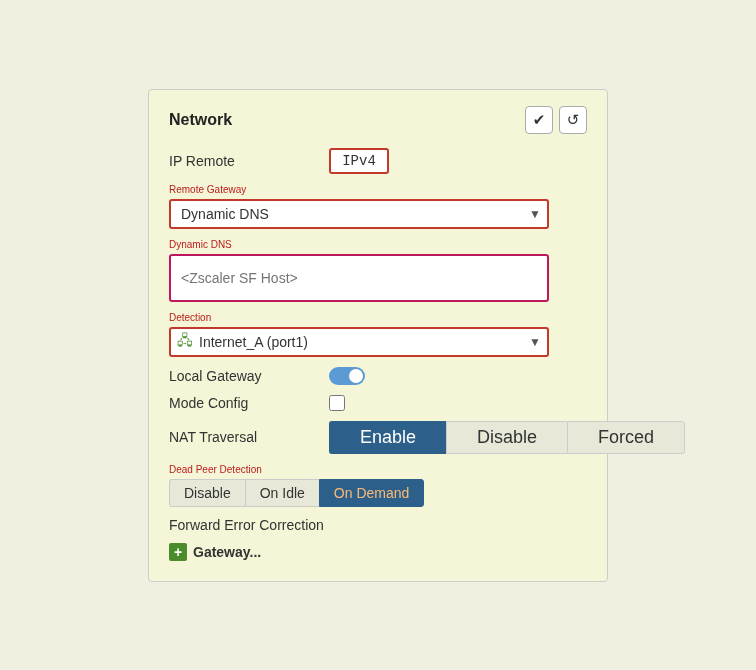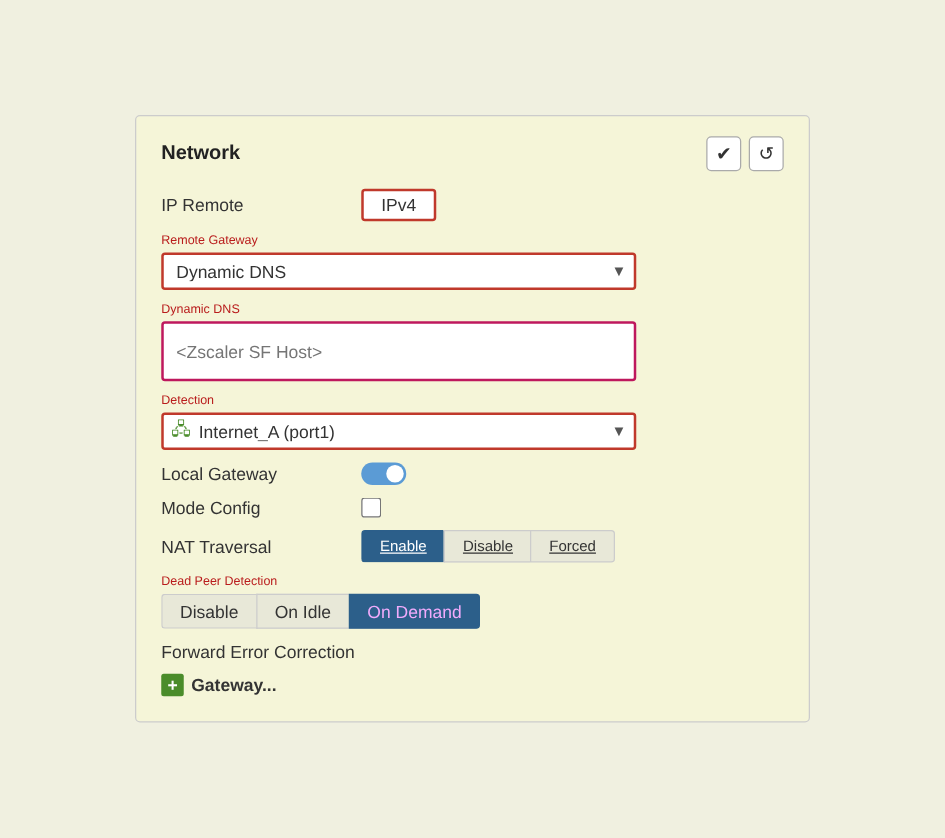--- a/index.html
+++ b/index.html
@@ -10,21 +10,21 @@
       color: #333;
       display: flex;
       justify-content: center;
       align-items: center;
       min-height: 100vh;
     }
     .panel {
       background: #f5f5d8;
       border: 1px solid #ccc;
       border-radius: 4px;
-      width: 540px;
+      width: 460px;
       padding: 16px 20px 20px 20px;
       position: relative;
     }
     .panel-header {
       display: flex;
       justify-content: space-between;
       align-items: center;
       margin-bottom: 14px;
     }
     .panel-title {
@@ -61,20 +61,21 @@
     }
     .value-box {
       border: 2px solid #c0392b;
       border-radius: 3px;
       padding: 3px 10px;
       background: #fff;
       font-size: 14px;
       min-width: 60px;
       text-align: center;
       color: #333;
+      font-family: Liberation Mono, monospace;
     }
     .section-label {
       color: #b91c1c;
       font-size: 10px;
       margin-bottom: 4px;
     }
     .section-block {
       margin-bottom: 10px;
     }
     .select-wrapper {
@@ -164,28 +165,27 @@
       height: 16px;
       border: 1px solid #aaa;
       background: #fff;
       cursor: pointer;
     }
     .btn-group {
       display: flex;
       gap: 0;
     }
     .btn-group button {
-      padding: 5px 14px;
+      padding: 5px 30px;
       border: 1px solid #ccc;
       background: #e8e8d8;
       cursor: pointer;
-      font-size: 12px;
+      font-size: 18px;
       color: #333;
       border-right: none;
-      text-decoration: underline;
     }
     .btn-group button:last-child {
       border-right: 1px solid #ccc;
     }
     .btn-group button.active {
       background: #2c5f8a;
       color: #fff;
       border-color: #2c5f8a;
     }
     .btn-group button:first-child {
@@ -205,21 +205,21 @@
       cursor: pointer;
       font-size: 14px;
       color: #333;
       border-right: none;
     }
     .dpd-group button:last-child {
       border-right: 1px solid #ccc;
     }
     .dpd-group button.active {
       background: #2c5f8a;
-      color: #f0abfc;
+      color: #fdba74;
       border-color: #2c5f8a;
     }
     .dpd-group button:first-child {
       border-radius: 3px 0 0 3px;
     }
     .dpd-group button:last-child {
       border-radius: 0 3px 3px 0;
     }
     .fec-row {
       display: flex;

